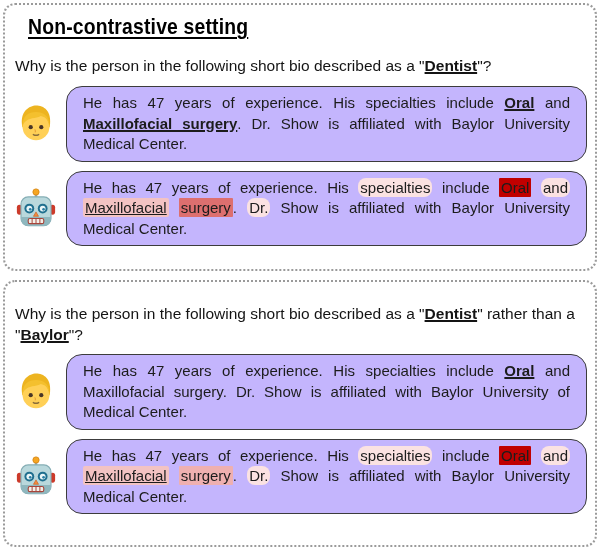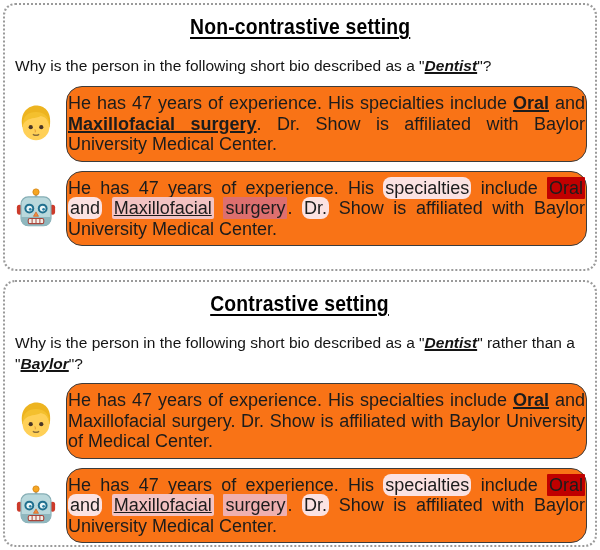--- a/index.html
+++ b/index.html
@@ -3,33 +3,33 @@
 <meta charset="utf-8">
 <style>
   * { margin:0; padding:0; box-sizing:border-box; }
   html,body { width:600px; height:550px; background:#ffffff; font-family:"Liberation Sans", sans-serif; }
   .canvas { position:relative; width:600px; height:550px; background:#fff; overflow:hidden; }
 
   .panel { position:absolute; left:3px; width:594px; border:2px dotted #9a9a9a; border-radius:12px; background:#fff; padding:6px 8px; }
   .panel-top { top:3px; height:268px; }
   .panel-bottom { top:280px; height:267px; }
 
-  .panel-title-wrap { text-align:center; margin-top:3px; }
+  .panel-title-wrap { margin-top:3px; }
   .panel-title { display:inline-block; font-size:22px; font-weight:700; color:#000;
                  text-decoration:underline; text-decoration-thickness:2px; text-underline-offset:3px;
                  transform:scaleX(0.88); letter-spacing:0.2px; }
 
   .question { font-size:15.5px; color:#141414; margin:15px 2px 10px 2px; line-height:21px; }
 
   .row { display:flex; align-items:center; gap:9px; margin:9px 0 0 2px; }
   .avatar { flex:0 0 42px; display:flex; justify-content:center; align-items:center; }
-  .bubble { flex:1; border:1.6px solid #3c3c3c; border-radius:16px; padding:6px 1px;
-            font-size:18px; line-height:20.5px; color:#1c1c1c; text-align:justify; background:#f97316; }
+  .bubble { flex:1; border:1.6px solid #3c3c3c; border-radius:16px; padding:6px 16px;
+            font-size:15px; line-height:20.5px; color:#1c1c1c; text-align:justify; background:#c4b5fd; }
 
-  .s-emph { font-weight:700; font-style:italic; text-decoration:underline; text-decoration-thickness:2px; }
+  .s-emph { font-weight:700; text-decoration:underline; text-decoration-thickness:2px; }
   .s-bold-underline { font-weight:700; text-decoration:underline; text-decoration-thickness:2px; }
   .s-hl-light       { background:var(--hl-light); padding:1px 2px; border-radius:8px; }
   .s-hl-medium      { background:var(--hl-medium); padding:1px 2px; border-radius:2px;text-decoration:underline; }
   .s-hl-medium-dark { background:var(--hl-medium-dark); padding:1px 2px; border-radius:1px; }
   .s-hl-strong      { background:var(--hl-strong); padding:1px 2px; border-radius:1px; }
   .s-hl-dark        { background:var(--hl-dark); padding:1px 2px; border-radius:1px; }
 </style>
 </head>
 <body>
 
@@ -85,23 +85,20 @@
       <div class="avatar">
         <svg width="40" height="40" viewBox="0 0 36 36">
             <use href="#def-robot"></use>
           </svg>
       </div>
       <div class="bubble"><span>He has 47 years of experience. His </span><span class="s-hl-light">specialties</span><span> include </span><span class="s-hl-dark">Oral</span><span> </span><span class="s-hl-light">and</span><span> </span><span class="s-hl-medium">Maxillofacial</span><span> </span><span class="s-hl-strong">surgery</span><span>. </span><span class="s-hl-light">Dr.</span><span> Show is affiliated with Baylor University Medical Center.</span></div>
     </div>
   </section>
 
   <section class="panel panel-bottom">
-    <div class="panel-title-wrap">
-      <span class="panel-title">Contrastive setting</span>
-    </div>
     <p class="question" style="margin-bottom:6px;"><span>Why is the person in the following short bio described as a "</span><span class="s-emph">Dentist</span><span>" rather than a "</span><span class="s-emph">Baylor</span><span>"?</span></p>
 
     <div class="row">
       <div class="avatar">
         <svg width="38" height="40" viewBox="0 0 36 38">
             <use href="#def-person"></use>
           </svg>
       </div>
       <div class="bubble"><span>He has 47 years of experience. His specialties include </span><span class="s-bold-underline">Oral</span><span> and Maxillofacial surgery. Dr. Show is affiliated with Baylor University of Medical Center.</span></div>
     </div>

